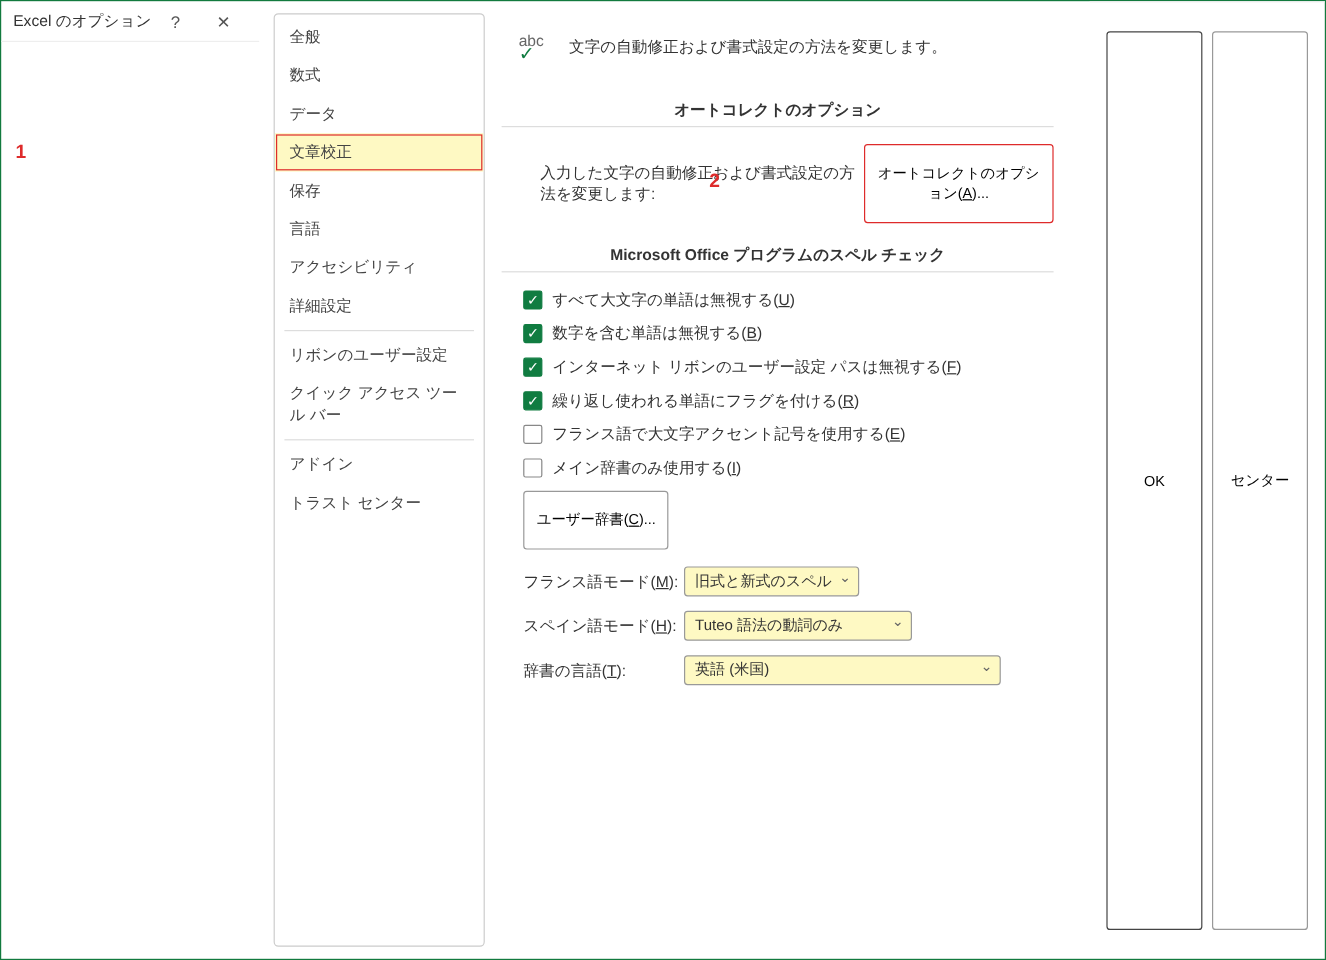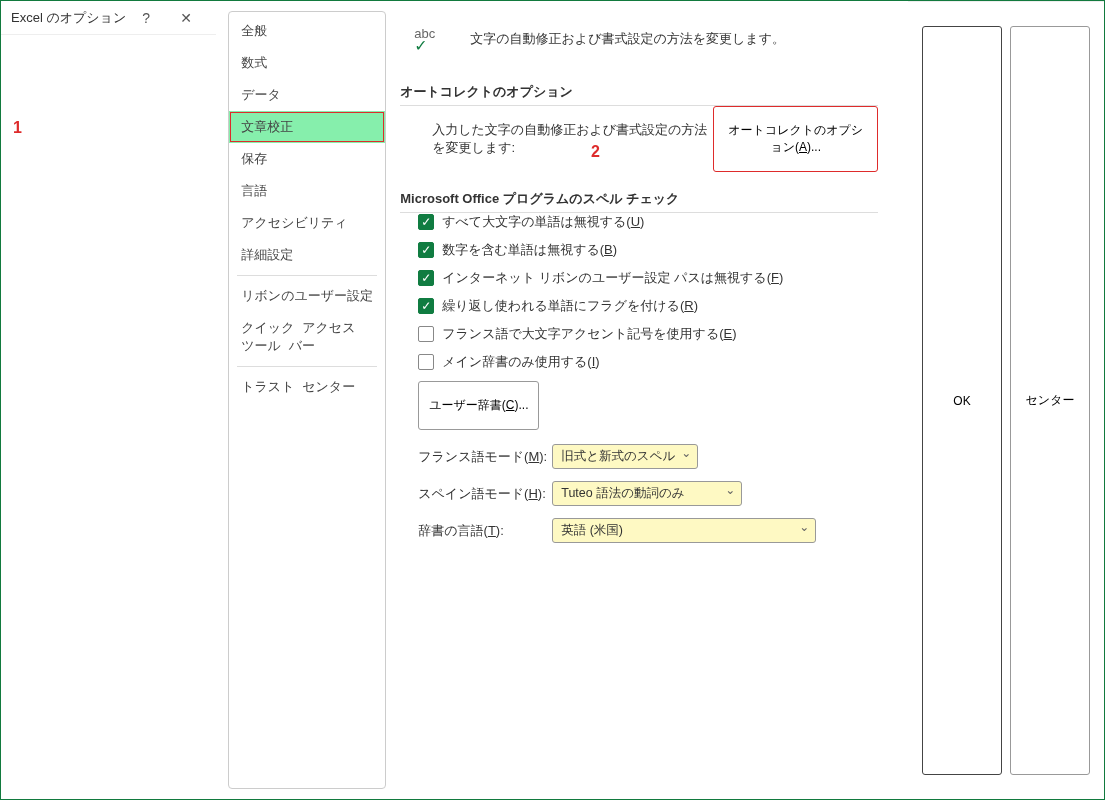--- a/index.html
+++ b/index.html
@@ -36,53 +36,52 @@
     cursor: pointer;
   }
   .body {
     flex: 1;
     display: flex;
     padding: 10px 12px 10px 12px;
     gap: 8px;
     overflow: hidden;
   }
   .sidebar {
-    width: 158px;
+    width: 176px;
     border: 1px solid #ccc;
     border-radius: 4px;
     padding: 3px 0;
     display: flex;
     flex-direction: column;
     overflow: hidden;
-    font-family: Liberation Mono, monospace;
   }
   .sidebar-item {
     padding: 7px 12px;
     cursor: pointer;
     color: #444;
     font-size: 13px;
   }
   .sidebar-item.selected {
     outline: 1px solid #de2b2b;
     outline-offset: -2px;
-    background: #86efac;
+    background: #fef9c3;
   }
   .sidebar-sep {
     margin: 4px 8px;
     border-top: 1px solid #ddd;
   }
   .content {
     flex: 1;
     padding: 12px 18px 0 6px;
     overflow: auto;
   }
   .hero {
     display: flex;
     align-items: center;
-    gap: 24px;
+    gap: 10px;
     margin-bottom: 28px;
     padding-left: 14px;
   }
   .hero-icon {
     width: 32px;
     height: 32px;
     display: flex;
     flex-direction: column;
     align-items: flex-start;
     justify-content: center;
@@ -96,21 +95,23 @@
   .hero-icon .check {
     color: #107c41;
     font-size: 16px;
     line-height: 0.7;
   }
   .section-title {
     font-weight: bold;
     color: #333;
     padding-bottom: 4px;
     border-bottom: 1px solid #ddd;
-    font-size: 13px;
+    margin-bottom: 14px;
+    font-size: 13px;
+    text-align: center;
   }
   .row {
     display: flex;
     align-items: center;
     gap: 6px;
     margin: 0 0 18px 32px;
   }
   .btn {
     border: 1px solid #999;
     background: #fff;
@@ -217,20 +218,21 @@
       <div class="sidebar-item">データ</div>
       <div class="sidebar-item selected">文章校正</div>
       <div class="sidebar-item">保存</div>
       <div class="sidebar-item">言語</div>
       <div class="sidebar-item">アクセシビリティ</div>
       <div class="sidebar-item">詳細設定</div>
       <div class="sidebar-sep"></div>
       <div class="sidebar-item">リボンのユーザー設定</div>
       <div class="sidebar-item">クイック アクセス ツール バー</div>
       <div class="sidebar-sep"></div>
+      <div class="sidebar-item">アドイン</div>
       <div class="sidebar-item">トラスト センター</div>
     </div>
 
     <div class="content">
 
       <div class="hero">
         <div class="hero-icon">
           <span class="abc">abc</span>
           <span class="check">✓</span>
         </div>

